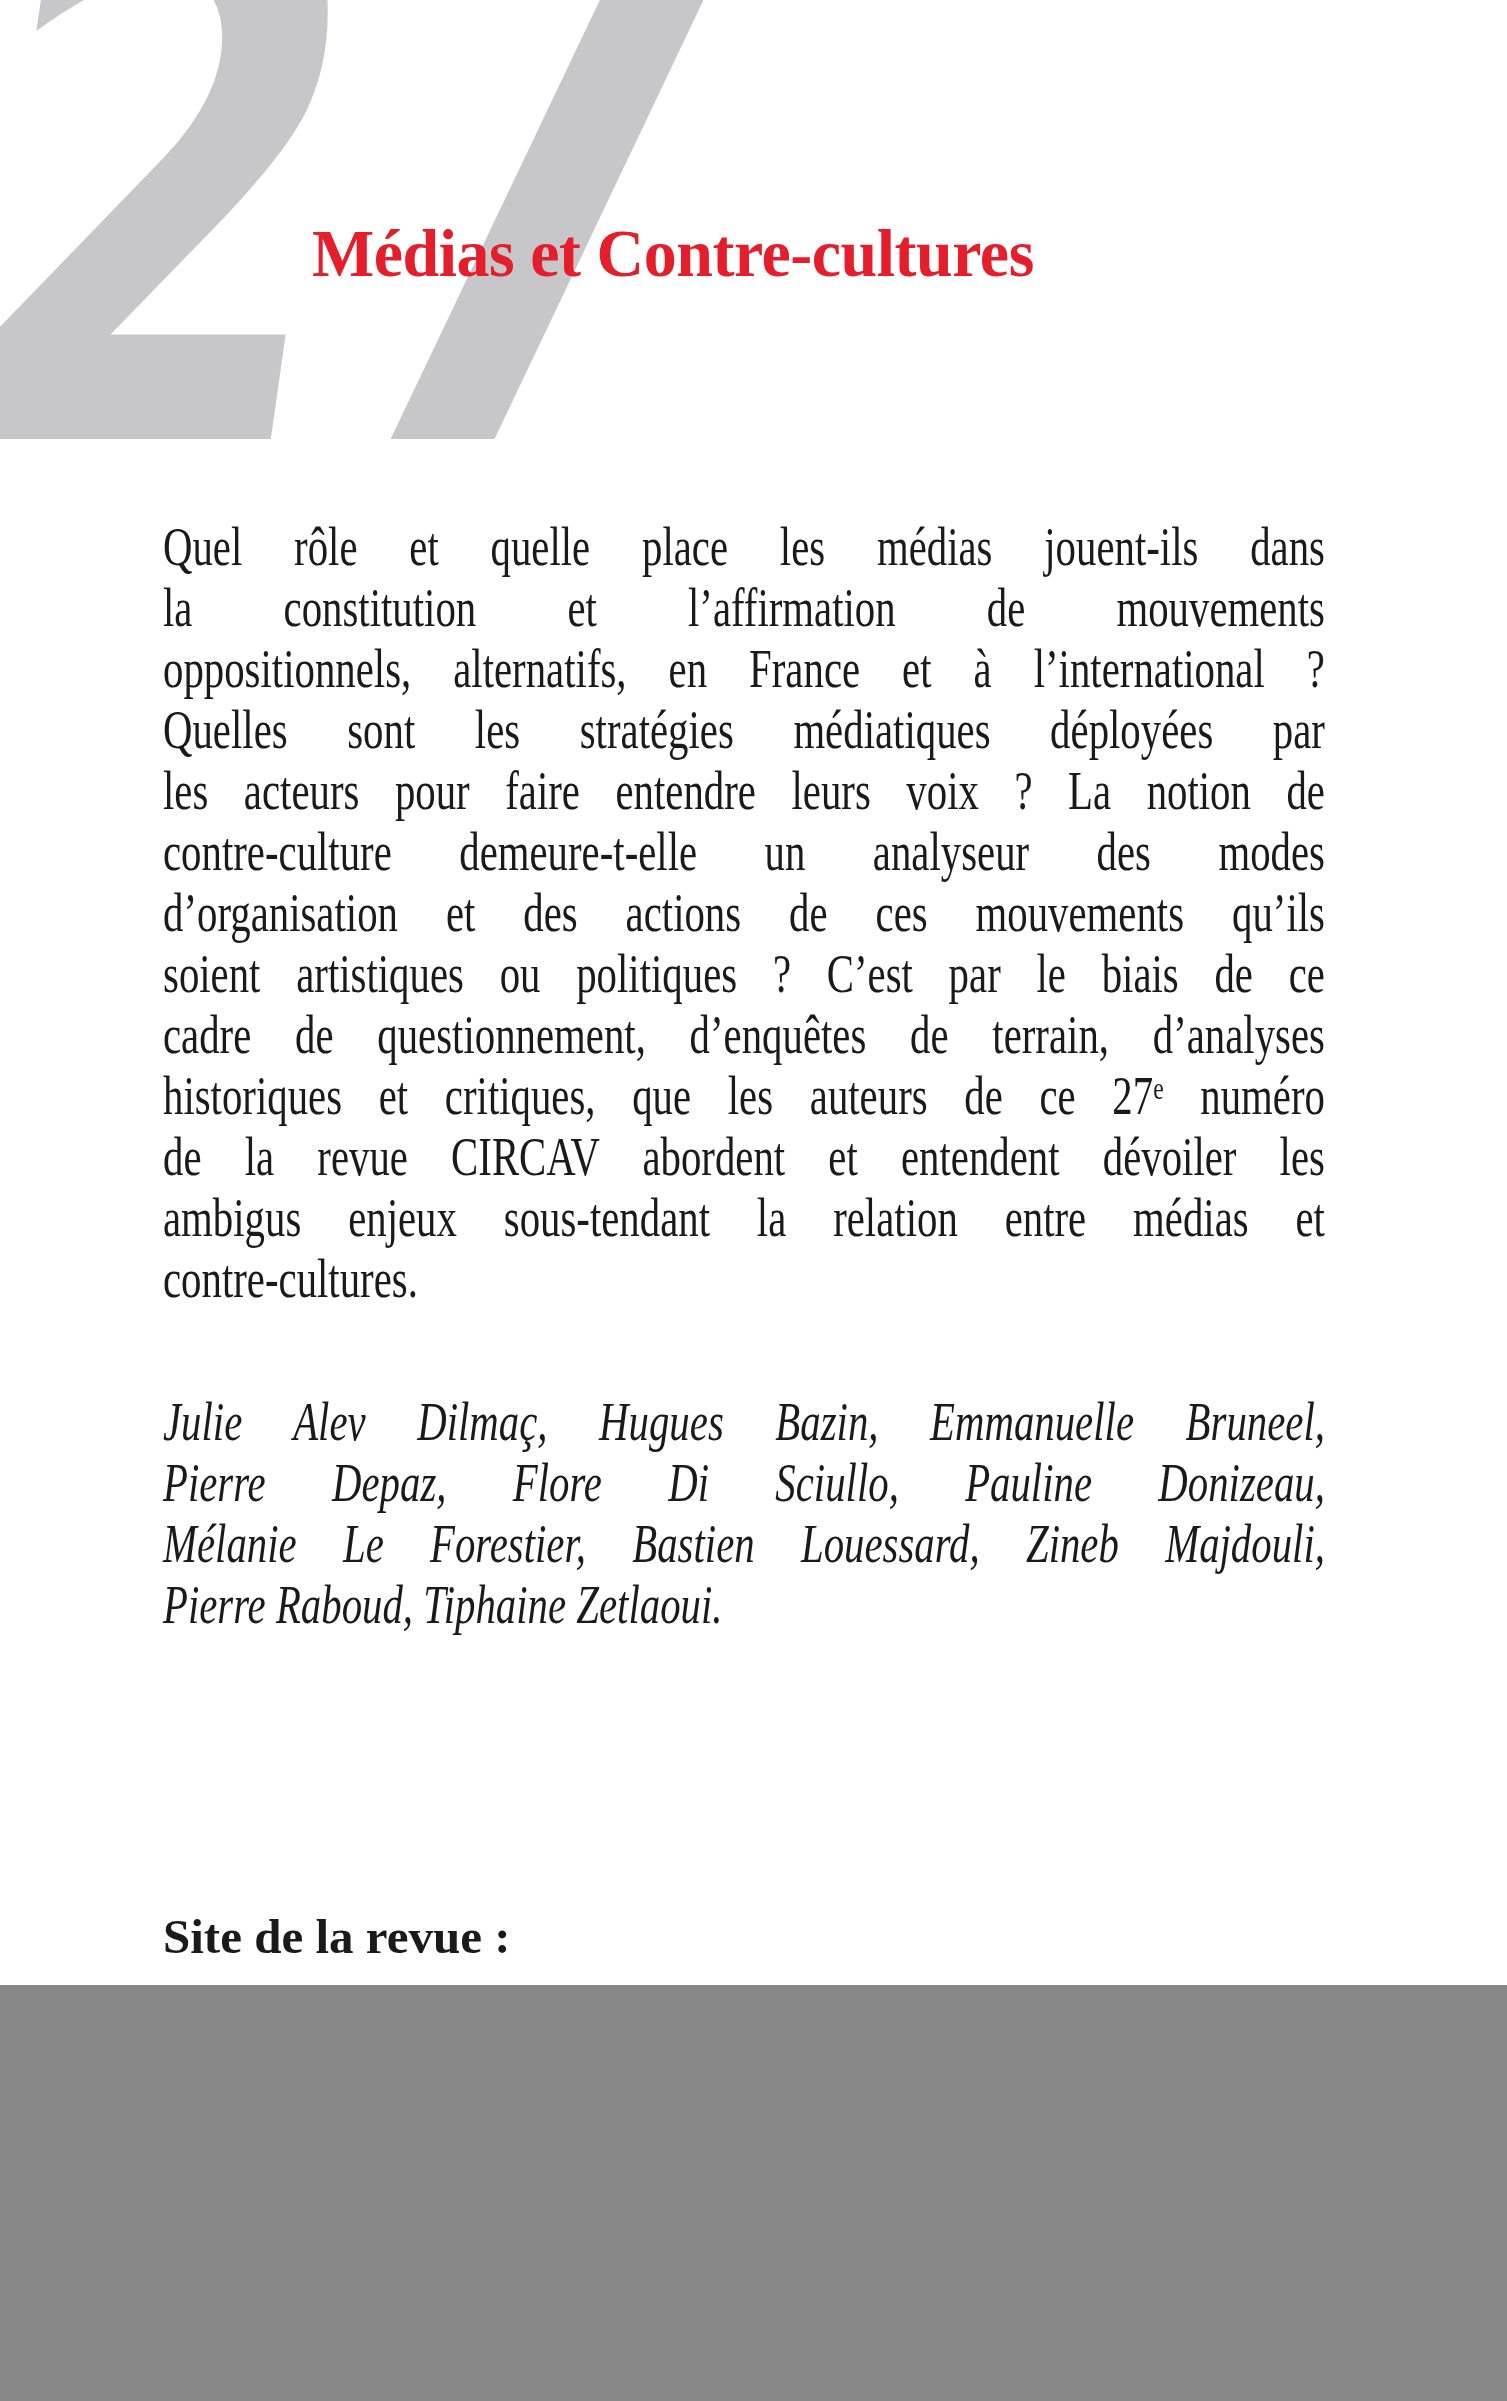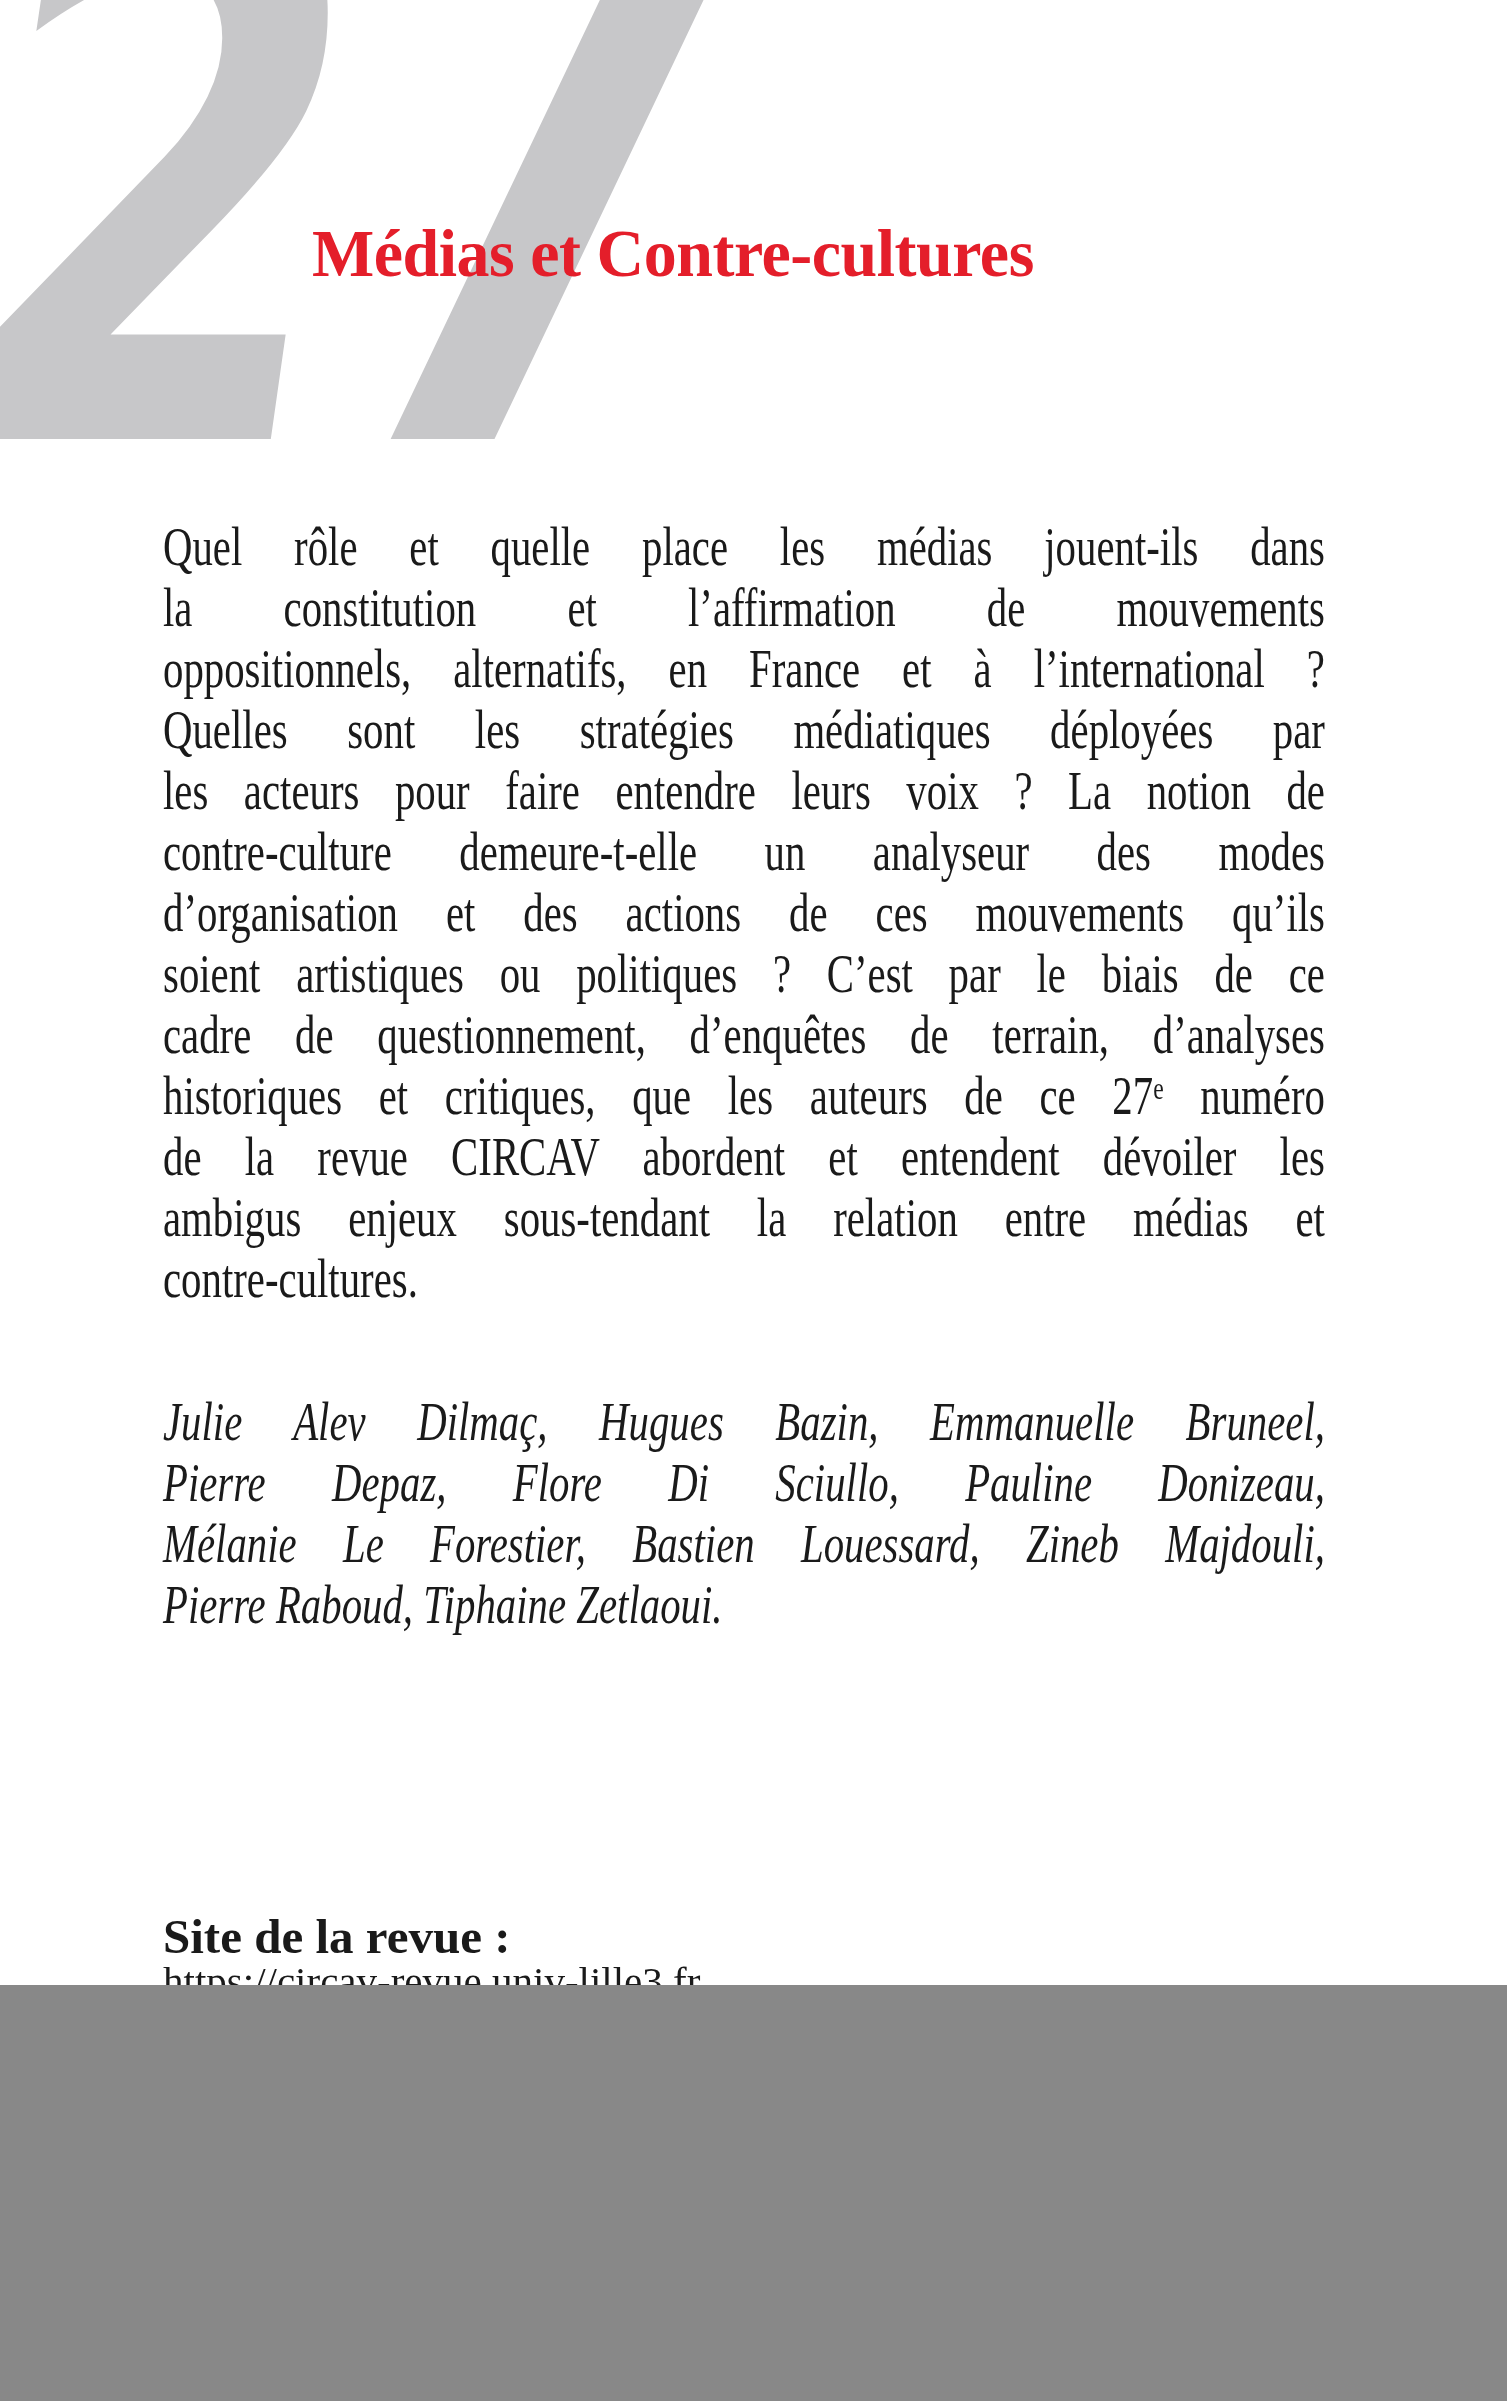--- a/index.html
+++ b/index.html
@@ -146,21 +146,20 @@
 
   <div class="text-block authors-block">
       <div class="jline">Julie Alev Dilmaç, Hugues Bazin, Emmanuelle Bruneel,</div>
       <div class="jline">Pierre Depaz, Flore Di Sciullo, Pauline Donizeau,</div>
       <div class="jline">Mélanie Le Forestier, Bastien Louessard, Zineb Majdouli,</div>
       <div class="jline last">Pierre Raboud, Tiphaine Zetlaoui.</div>
     </div>
 
   <div class="site-label">Site de la revue :</div>
 
-  <div class="site-url">https://circav-revue.univ-lille3.fr</div>
 
 
 
   <div class="price">27 €</div>
 
   <div class="barcode" id="barcode">
     <div class="bars">
         <span class="module on guard"></span>
         <span class="module guard"></span>
         <span class="module on guard"></span>

